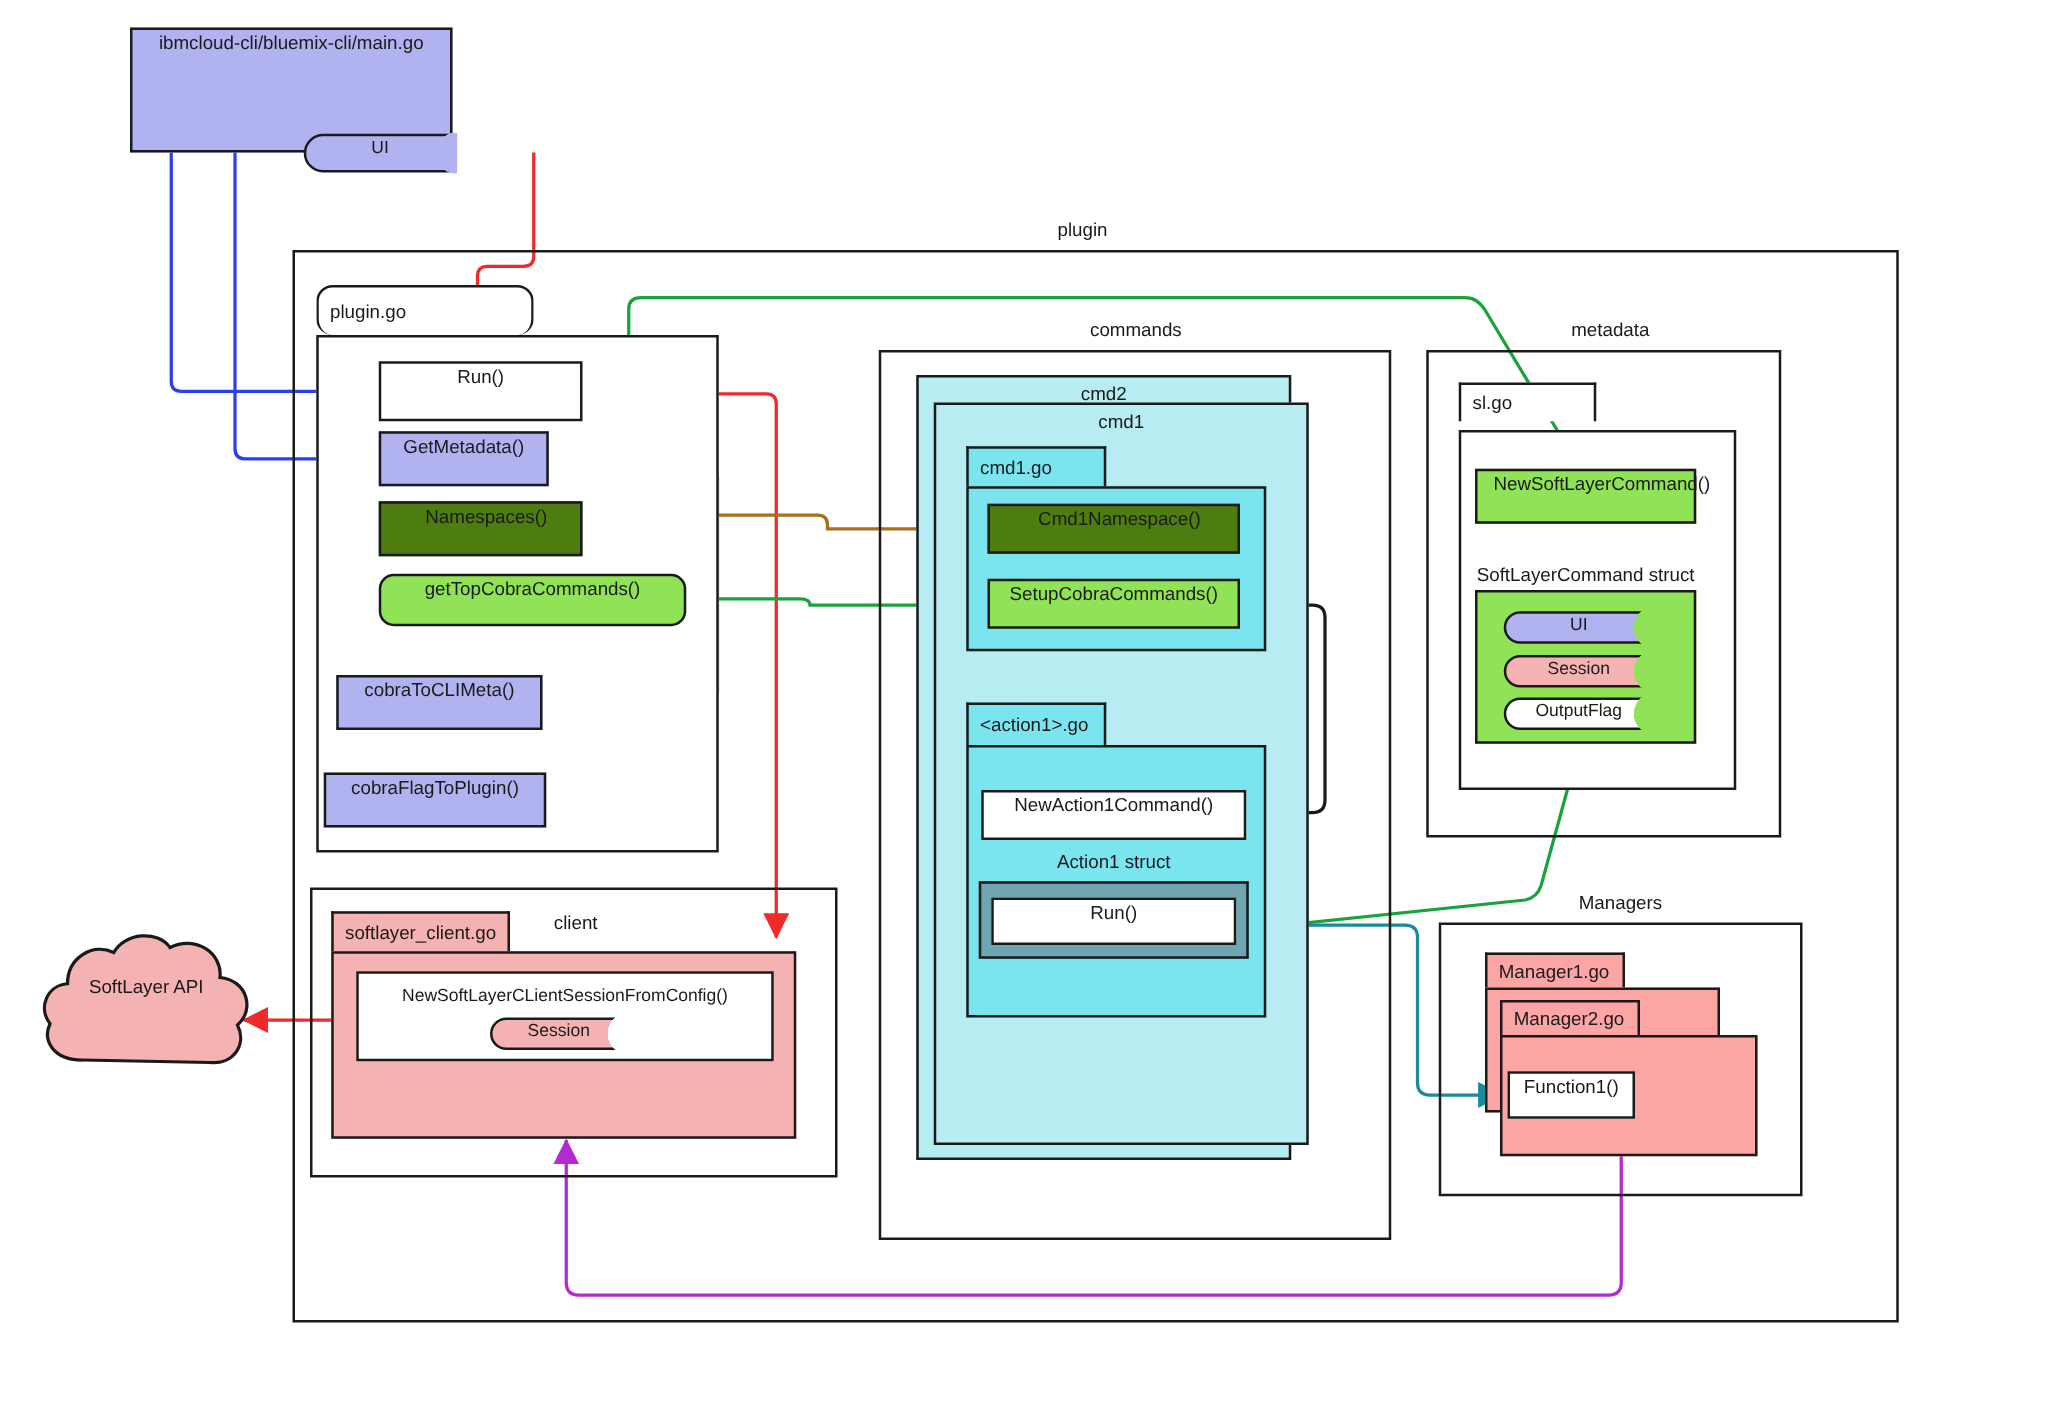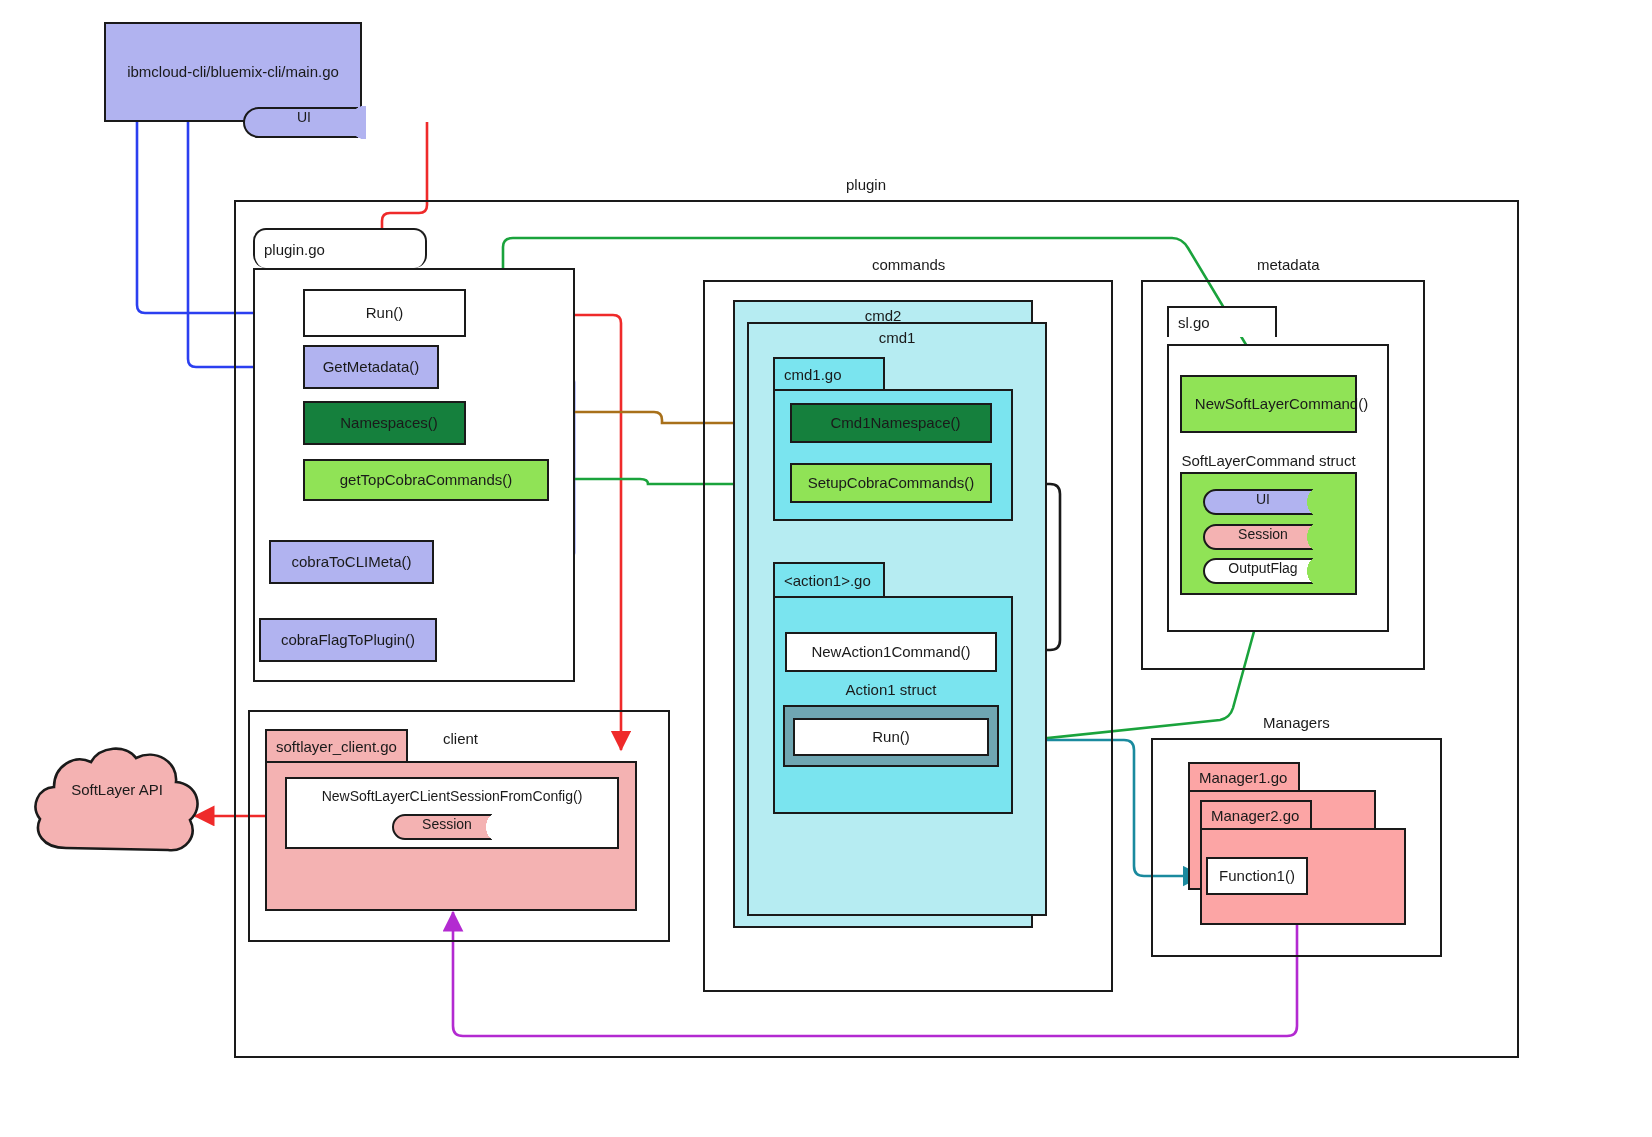--- a/index.html
+++ b/index.html
@@ -1,24 +1,24 @@
 <!DOCTYPE html>
 <html><head>
 <meta charset="utf-8">
 <style>
   html,body{margin:0;padding:0;background:#ffffff;}
   body{font-family:"Liberation Sans", sans-serif;color:#1a1a1a;}
   #canvas{position:relative;width:1652px;height:1137px;overflow:hidden;background:#fff;}
   .node{position:absolute;box-sizing:border-box;border:2.5px solid #1a1a1a;
-        display:flex;align-items:center;justify-content:center;text-align:center;
+        display:flex;justify-content:center;text-align:center;
         font-size:15px;line-height:1.18;padding:2px 6px;}
   .plain{background:#ffffff;}
   .purple{background:#b1b3f0;}
   .pink{background:#f4b2b2;}
-  .orange{background:#15803d;padding-left:15px;}
+  .orange{background:#4d7c0f;padding-left:15px;}
   .green{background:#90e356;}
   .violet{background:#fca5a5;}
   .cyan-l{background:#b6ecf2;}
   .cyan-d{background:#7ae4ef;}
   .slate{background:#6fa6b2;}
   
   .grp{position:absolute;box-sizing:border-box;border:2.5px solid #1a1a1a;background:transparent;}
   .grp-label{position:absolute;font-size:15px;color:#1a1a1a;white-space:nowrap;}
   
   .folder-tab{position:absolute;box-sizing:border-box;border:2.5px solid #1a1a1a;border-bottom:none;
@@ -136,21 +136,21 @@
 
   <div class="node plain" style="left:303px;top:289px;width:163px;height:48px;">
     <span>Run()</span>
   </div>
   <div class="node purple" style="left:303px;top:345px;width:136px;height:44px;">
     <span>GetMetadata()</span>
   </div>
   <div class="node orange" style="left:303px;top:401px;width:163px;height:44px;">
     <span>Namespaces()</span>
   </div>
-  <div class="node green" style="left:303px;top:459px;width:246px;height:42px;">
+  <div class="node green" style="left:303px;top:459px;width:246px;height:42px;border-radius:12px;">
     <span>getTopCobraCommands()</span>
   </div>
   <div class="node purple" style="left:269px;top:540px;width:165px;height:44px;">
     <span>cobraToCLIMeta()</span>
   </div>
   <div class="node purple" style="left:259px;top:618px;width:178px;height:44px;">
     <span>cobraFlagToPlugin()</span>
   </div>
 
   <div class="grp-label" style="left:872px;top:256px;">commands</div>
@@ -187,21 +187,21 @@
     <span>Run()</span>
   </div>
 
   <div class="grp-label" style="left:1257px;top:256px;">metadata</div>
   <div class="grp" style="left:1141px;top:280px;width:284px;height:390px;"></div>
 
   <div class="folder-tab plain" style="left:1167px;top:306px;width:110px;height:31px;">
     <span>sl.go</span>
   </div>
   <div class="folder-body plain" style="left:1167px;top:344px;width:222px;height:288px;"></div>
-  <div class="node green" style="left:1180px;top:375px;width:177px;height:58px;padding-left:32px;">
+  <div class="node green" style="left:1180px;top:375px;width:177px;height:44px;padding-left:32px;">
     <span>NewSoftLayerCommand()</span>
   </div>
   <div class="cloudtxt" style="left:1180px;top:452px;width:177px;text-align:center;">SoftLayerCommand struct</div>
   <div class="node green" style="left:1180px;top:472px;width:177px;height:123px;"></div>
   <div class="lolli purple on-green" style="left:1203px;top:489px;width:120px;height:26px;">
     <span>UI</span>
   </div>
   <div class="lolli pink on-green" style="left:1203px;top:524px;width:120px;height:26px;">
     <span>Session</span>
   </div>

